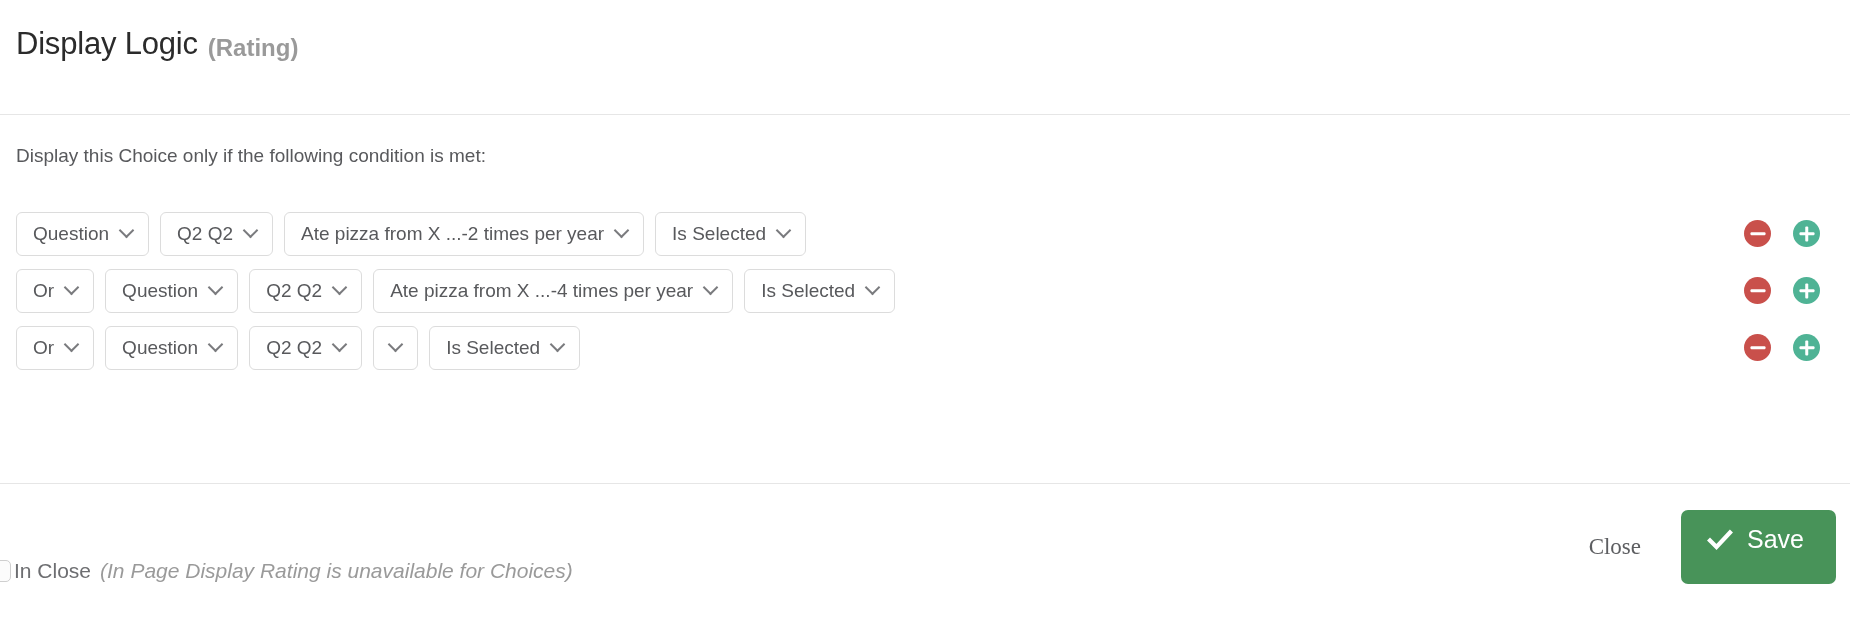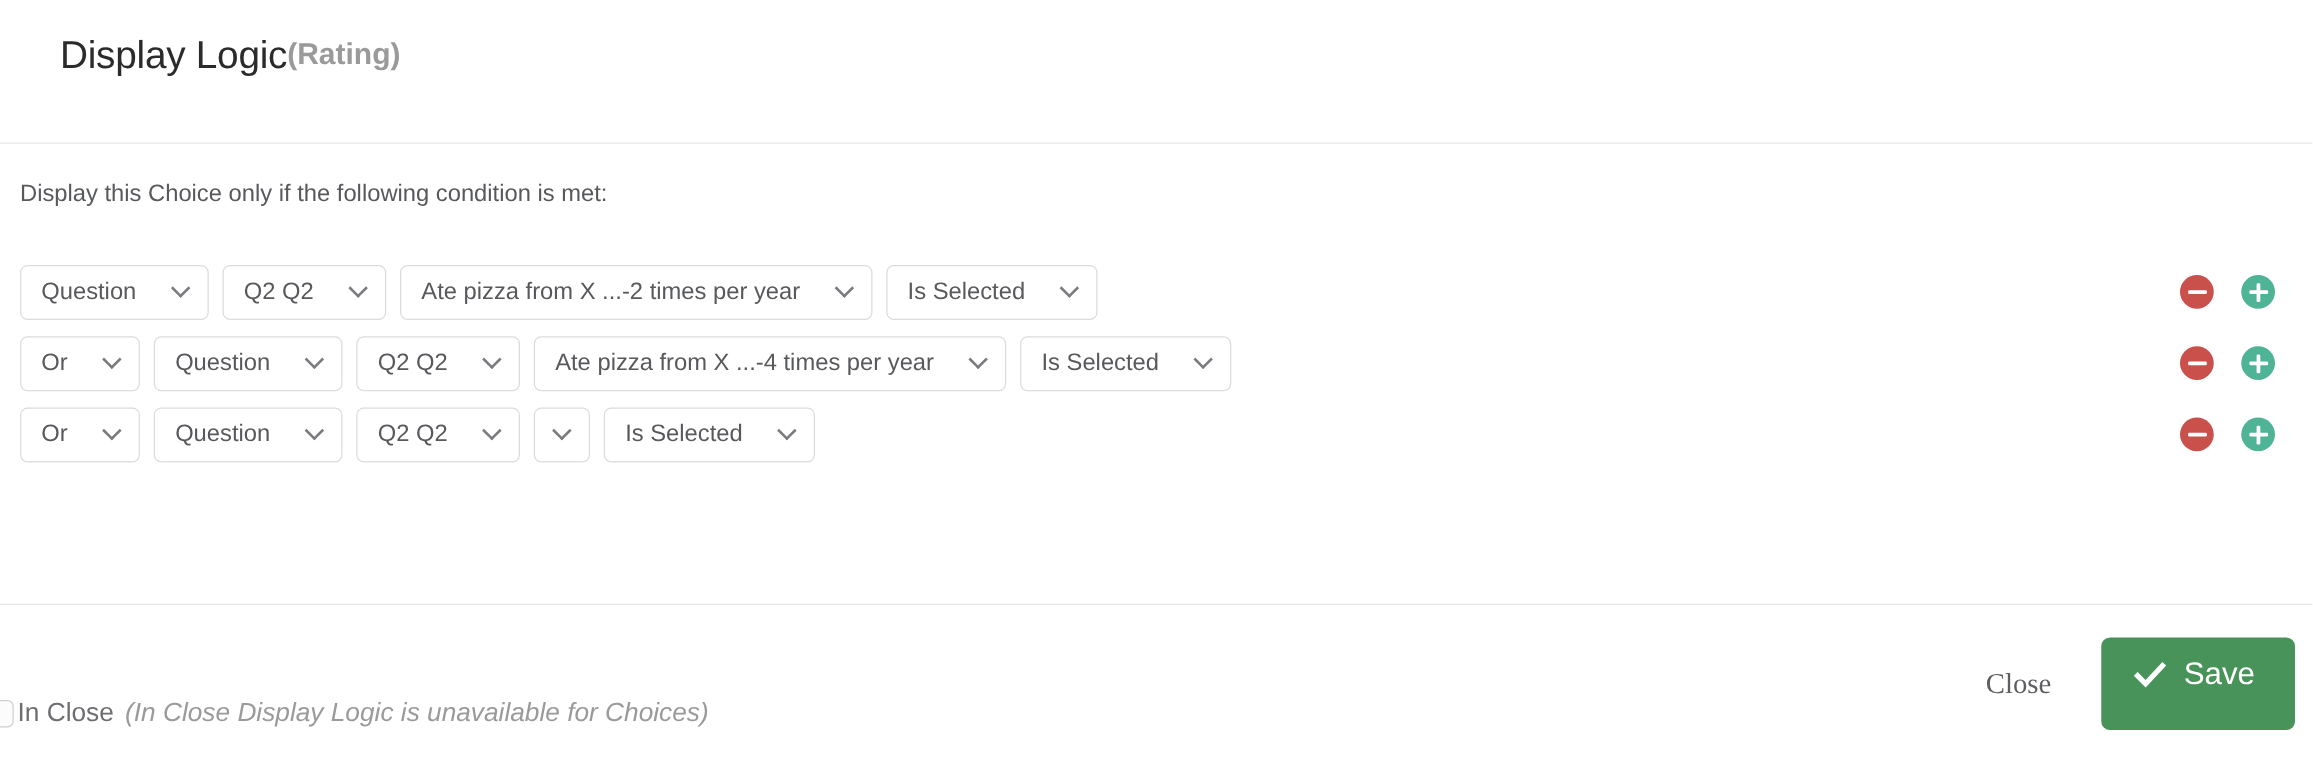--- a/index.html
+++ b/index.html
@@ -20,23 +20,23 @@
   
   .dialog-header {
     height: 115px;
     padding: 0 0 0 16px;
     display: flex;
     align-items: center;
     border-bottom: 1px solid #e6e6e6;
   }
   .title-wrap {
     display: flex;
-    align-items: center;
+    align-items: flex-end;
+    gap: 10px;
     margin-top: -26px;
-    margin-left: 32px;
   }
   .title-main {
     font-size: 31px;
     font-weight: 400;
     color: #2b2b2b;
     letter-spacing: -0.2px;
   }
   .title-sub {
     font-size: 24px;
     font-weight: 700;
@@ -63,21 +63,21 @@
     margin-bottom: 13px;
     position: relative;
     height: 44px;
   }
 
   
   .sel {
     display: inline-flex;
     align-items: center;
     justify-content: space-between;
-    gap: 30px;
+    gap: 12px;
     height: 44px;
     padding: 0 14px 0 16px;
     border: 1px solid #dcdcdc;
     border-radius: 6px;
     background: #ffffff;
     font-size: 19px;
     color: #58595c;
     white-space: nowrap;
     cursor: pointer;
     font-family: "Liberation Sans", sans-serif;
@@ -324,21 +324,21 @@
     </div>
   </div>
 
 </div>
 
 <div class="dialog-footer">
 
   <div class="inpage-wrap">
     <span class="checkbox"></span>
     <span class="inpage-label">In Close</span>
-    <span class="inpage-note">(In Close Display Logic is unavailable for Choices)</span>
+    <span class="inpage-note">(In Page Display Rating is unavailable for Choices)</span>
   </div>
 
   <div class="footer-actions">
     <button class="close-btn">Close</button>
     <button class="save-btn">
       <span class="check-icon">
         <svg viewBox="0 0 26 26" width="26" height="26" aria-hidden="true">
           <path d="M3 13.5 L9.5 20 L23 5.5" fill="none" stroke="#ffffff" stroke-width="4.2" stroke-linecap="square" stroke-linejoin="miter"></path>
         </svg>
       </span>

